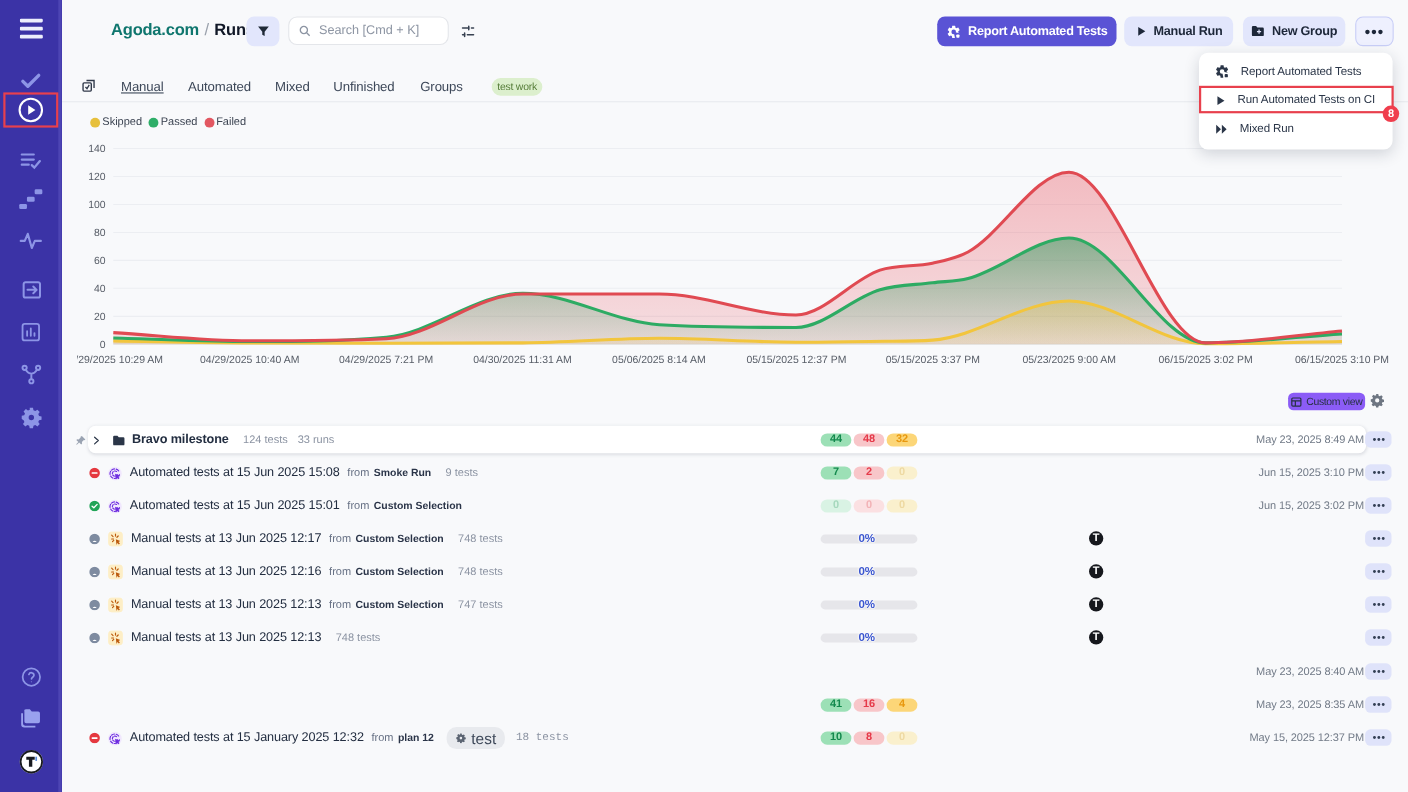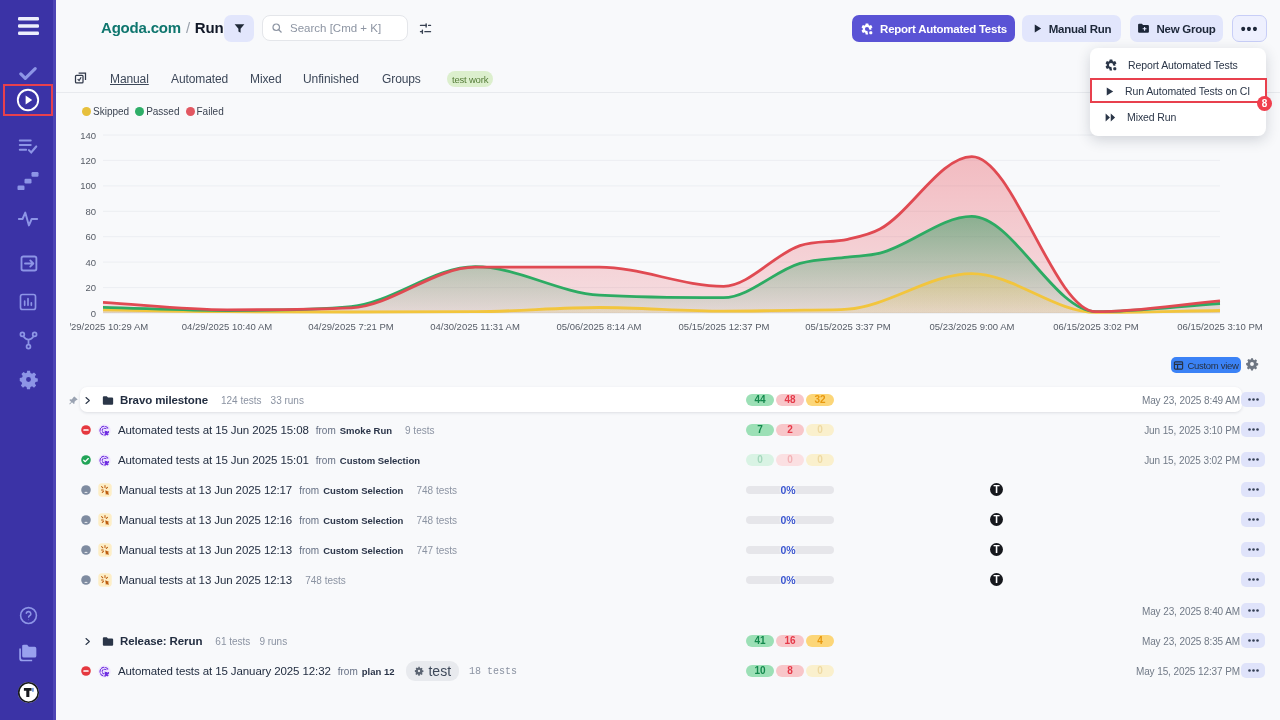--- a/index.html
+++ b/index.html
@@ -25,21 +25,21 @@
 .tabs { position:absolute; left:0; top:66px; width:1224px; height:27px; border-bottom:1px solid #e8eaee; }
 .tab { position:absolute; top:72px; font-size:12px; font-weight:500; color:#3d4859; letter-spacing:-0.1px; }
 .pill-testwork { position:absolute; left:391px; top:71px; background:#dcefcd; color:#567d39; font-size:9.5px; font-weight:500; padding:2.5px 5px; border-radius:9px; letter-spacing:-0.2px; }
 
 .legend { position:absolute; left:26px; top:106px; display:flex; align-items:center; font-size:10px; color:#3c4452; }
 .ldot { width:9px; height:9px; border-radius:50%; margin-right:2px; }
 .legend span { margin-right:6px; }
 
 .chart { position:absolute; left:14px; top:0; }
 
-.cview { position:absolute; left:1115px; top:357px; width:70px; height:16px; background:#3b82f6; border-radius:5px; display:flex; align-items:center; justify-content:center; font-size:9.5px; letter-spacing:-0.3px; color:#273143; font-weight:500; white-space:nowrap;}
+.cview { position:absolute; left:1115px; top:357px; width:70px; height:16px; background:#8b5cf6; border-radius:5px; display:flex; align-items:center; justify-content:center; font-size:9.5px; letter-spacing:-0.3px; color:#273143; font-weight:500; white-space:nowrap;}
 .cview svg { margin-right:3px; }
 .cgear { position:absolute; left:1189px; top:357px; }
 
 .row { position:absolute; left:0; width:1224px; height:30px; }
 .rowcard { position:absolute; left:24px; top:2px; width:1162px; height:25px; background:#fff; border-radius:7px; box-shadow:0 1px 3px rgba(40,50,70,0.13); }
 .rc { position:absolute; top:0; height:30px; display:flex; align-items:center; }
 .title { font-size:11.5px; letter-spacing:-0.1px; color:#232e41; font-weight:500; white-space:nowrap; }
 .title.b { font-weight:bold; }
 .meta { font-size:10px; color:#8b93a2; white-space:nowrap; }
 .from { font-size:10px; color:#667084; }
@@ -384,31 +384,20 @@
       <div class="date">May 23, 2025 8:40 AM</div>
       <div class="dots">
         <svg width="11" height="3" viewBox="0 0 11 3">
           <circle cx="1.5" cy="1.5" r="1.3" fill="#333f54"></circle>
           <circle cx="5.5" cy="1.5" r="1.3" fill="#333f54"></circle>
           <circle cx="9.5" cy="1.5" r="1.3" fill="#333f54"></circle>
         </svg>
       </div>
     </div>
     <div class="row" style="top:626px;">
-      <div class="rc" style="left:27px;">
-        <svg width="9" height="9" viewBox="0 0 24 24" fill="none" stroke="#2b3648" stroke-width="3" stroke-linecap="round" stroke-linejoin="round" style="margin-right:9px;">
-          <path d="M8 4l9 8-9 8"></path>
-        </svg>
-        <svg width="14" height="13" viewBox="0 0 24 24" fill="#2b3648" style="margin-right:5px;">
-          <path d="M2.5 6a2 2 0 0 1 2-2h5.2L12 6.5h7.5a2 2 0 0 1 2 2V18a2 2 0 0 1-2 2h-15a2 2 0 0 1-2-2z"></path>
-        </svg>
-        <span class="title b">Release: Rerun</span>
-        <span class="meta" style="margin-left:13px;">61 tests</span>
-        <span class="meta" style="margin-left:9px;">9 runs</span>
-      </div>
       <div class="badge b-g" style="left:690px;">41</div>
       <div class="badge b-r" style="left:720px;">16</div>
       <div class="badge b-y" style="left:750px;">4</div>
       <div class="date">May 23, 2025 8:35 AM</div>
       <div class="dots">
         <svg width="11" height="3" viewBox="0 0 11 3">
           <circle cx="1.5" cy="1.5" r="1.3" fill="#333f54"></circle>
           <circle cx="5.5" cy="1.5" r="1.3" fill="#333f54"></circle>
           <circle cx="9.5" cy="1.5" r="1.3" fill="#333f54"></circle>
         </svg>

